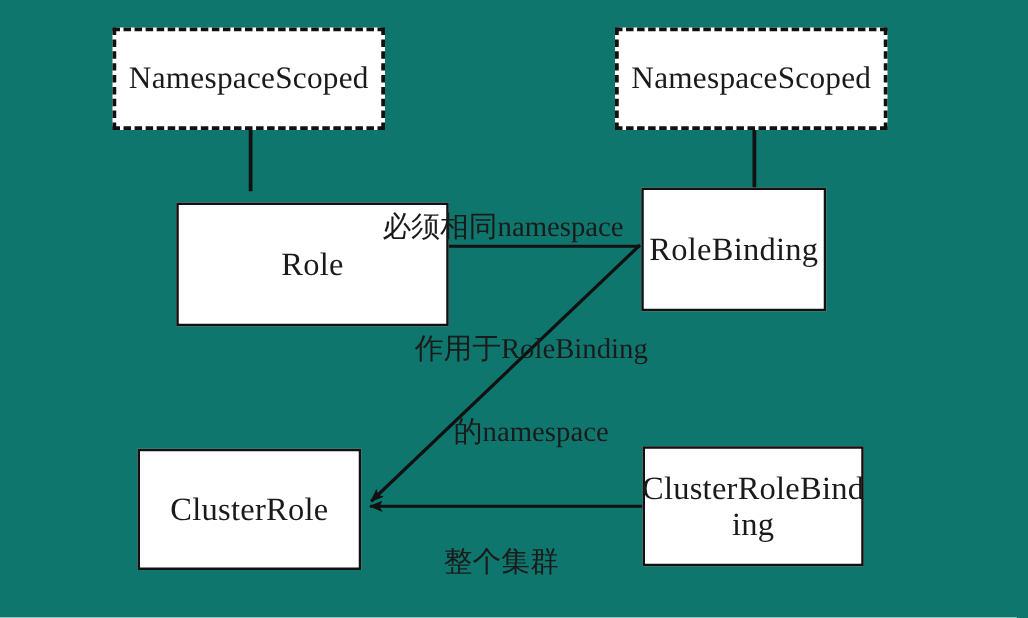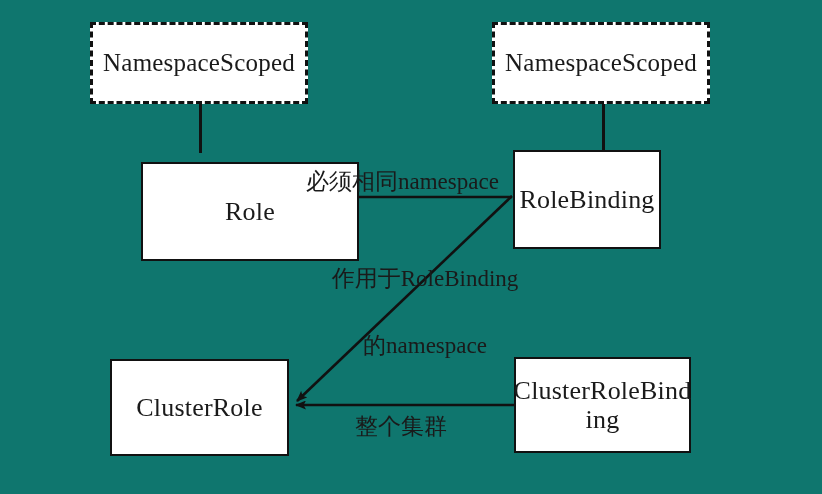--- a/index.html
+++ b/index.html
@@ -88,21 +88,21 @@
     left: 325px;
     top: 265px;
     font-size: 23px;
     text-align: center;
     width: 200px;
     white-space: normal;
   }
   #label-applies-to .line2 { display: block; margin-top: 38px; }
   #label-whole-cluster {
     left: 355px;
-    top: 413px;
+    top: 436px;
     font-size: 23px;
   }
 </style>
 </head>
 <body>
 
 <div id="canvas">
 
   <div class="node node-dashed" id="ns-scoped-left">
     <span class="node-label">NamespaceScoped</span>

